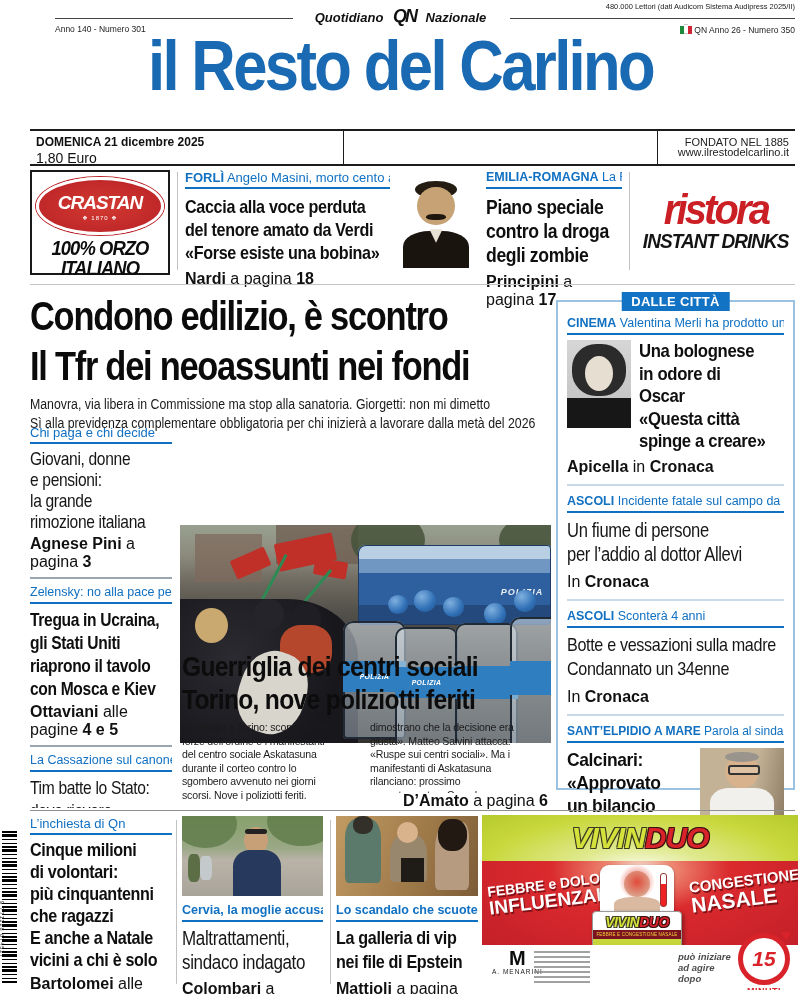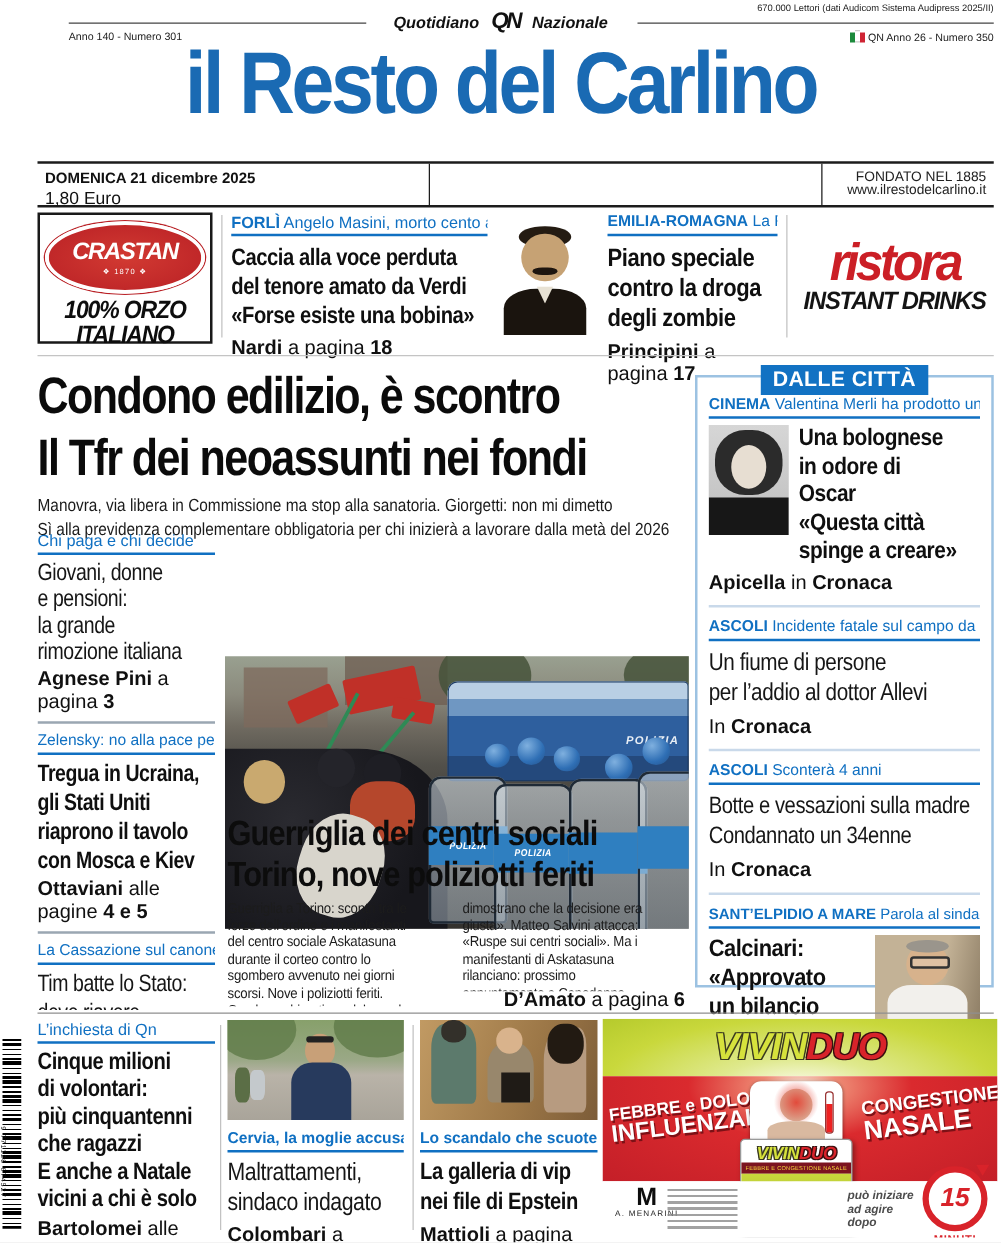--- a/index.html
+++ b/index.html
@@ -52,21 +52,21 @@
   .ri-name{color:#cb1f26;font-weight:bold;font-style:italic;font-size:42px;letter-spacing:-3px;line-height:40px;transform:scaleX(.95);}
   .ri-sub{color:#141414;font-weight:bold;font-style:italic;font-size:20px;letter-spacing:-1px;transform:scaleX(.95);}
   
   .lead-line{font-size:41px;line-height:50px;font-weight:bold;color:#0b0b0b;letter-spacing:-1.5px;
              transform:scaleX(.84);transform-origin:left top;white-space:nowrap;}
   .deck-line{font-size:14px;line-height:19px;color:#1a1a1a;transform:scaleX(.88);transform-origin:left top;white-space:nowrap;}
   .lead-by{font-size:10px;line-height:12px;text-align:right;}
   
   .rbox{left:556px;top:300px;width:239px;height:490px;border:2px solid #9cc2e2;box-sizing:border-box;padding:0 9px;}
   .badge{position:absolute;top:-10px;left:50%;transform:translateX(-50%);background:#1272c3;color:#fff;
-         font-size:17px;font-weight:bold;padding:2px 10px;letter-spacing:.3px;white-space:nowrap;}
+         font-size:13px;font-weight:bold;padding:2px 10px;letter-spacing:.3px;white-space:nowrap;}
   .rb-rule{border:0;border-top:2px solid #c9d9ea;margin:8px 0;}
   .row{display:flex;gap:8px;}
   
   .ph-tenor{background:radial-gradient(circle at 50% 35%,#8a70522 0,transparent 60%),linear-gradient(#5f4c38,#352a1e 70%,#241c13);}
   .ph-tenor .face{position:absolute;left:27%;top:16%;width:46%;height:40%;border-radius:50%;background:#c6a274;}
   .ph-tenor .hair{position:absolute;left:24%;top:10%;width:52%;height:18%;border-radius:50%;background:#241b12;}
   .ph-tenor .mou{position:absolute;left:38%;top:44%;width:24%;height:7%;border-radius:40%;background:#1d150e;}
   .ph-tenor .suit{position:absolute;left:10%;top:62%;width:80%;height:40%;background:#1a140e;border-radius:40% 40% 0 0;}
   .ph-tenor .col{position:absolute;left:42%;top:60%;width:16%;height:14%;background:#e8e2d4;clip-path:polygon(50% 100%,0 0,100% 0);}
   .ph-merli{background:linear-gradient(#d6d6d6,#bdbdbd);}
@@ -153,21 +153,21 @@
   .vv-ring{width:42px;height:42px;margin:0 auto;border:5px solid #d8232a;border-radius:50%;display:flex;align-items:center;justify-content:center;background:#fff;}
   .vv-15n{font-size:21px;font-weight:bold;font-style:italic;color:#d8232a;}
   .vv-arrow{position:absolute;right:2px;top:-4px;width:0;height:0;border-left:9px solid #d8232a;border-top:5px solid transparent;border-bottom:5px solid transparent;transform:rotate(-30deg);}
   .vv-min{font-size:9px;font-weight:bold;color:#d8232a;letter-spacing:.5px;margin-top:1px;}
 </style>
 </head>
 <body>
 
 <div id="page">
 
-  <div class="abs readers" style="right:6px;top:2px;">670.000 Lettori  (dati Audicom Sistema Audipress 2025/II)</div>
+  <div class="abs readers" style="right:6px;top:2px;">480.000 Lettori  (dati Audicom Sistema Audipress 2025/II)</div>
   <div class="abs topline" style="left:55px;width:238px;"></div>
   <div class="abs topline" style="left:510px;width:285px;"></div>
   <div class="abs qnrow">
     <span>Quotidiano</span>
     <span class="qnmark">QN</span>
     <span>Nazionale</span>
   </div>
   <div class="abs annoline" style="left:55px;">Anno 140 - Numero 301</div>
   <div class="abs annoline" style="right:6px;">
     <span><span class="flag fl-g"></span><span class="flag fl-w"></span><span class="flag fl-r"></span></span>

